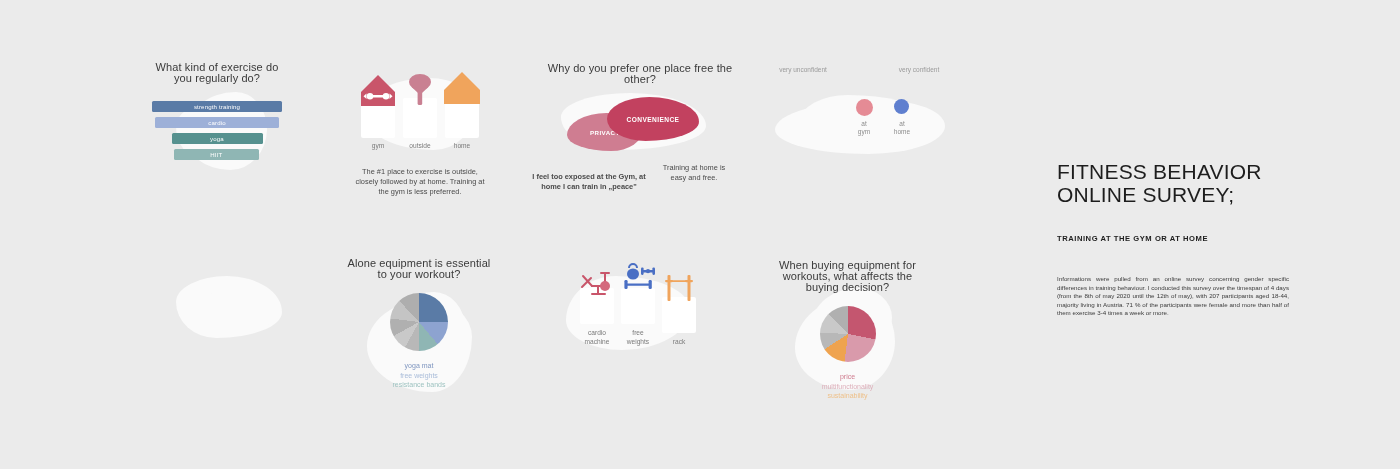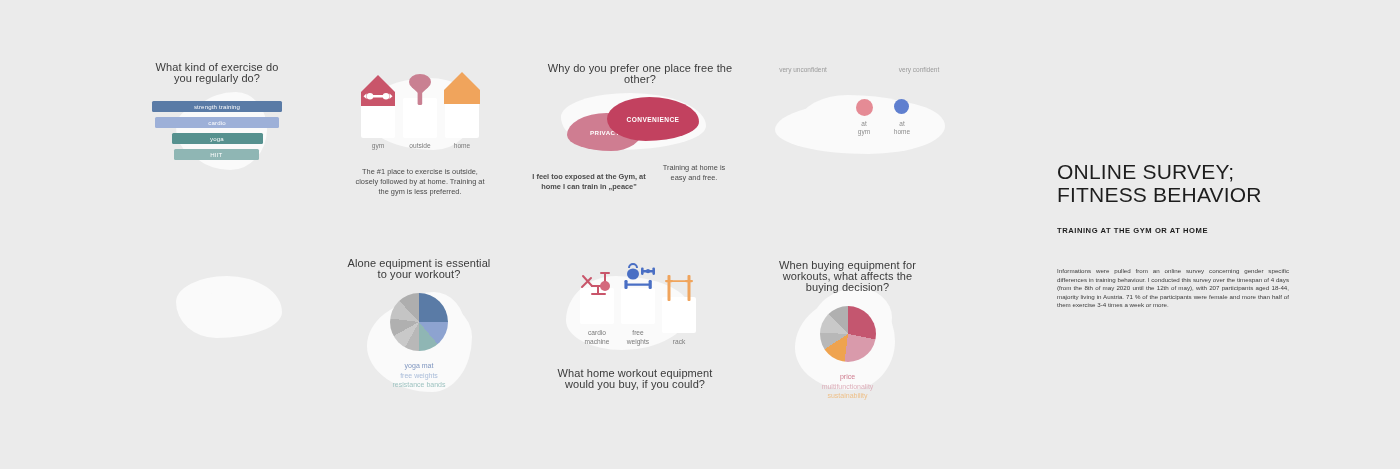--- a/index.html
+++ b/index.html
@@ -286,21 +286,20 @@
               <rect x="9" y="9.2" width="20" height="1.8" rx=".9"></rect>
             </g>
           </svg>
         </div>
         <div class="icon-label" style="text-align:center;line-height:9px;">
           <span>rack</span>
         </div>
       </div>
 
     </div>
-    <div class="q" style="margin-top:22px;width:160px;margin-left:-5px;">What home workout equipment would you buy, if you could?</div>
   </div>
 
   <div class="blob b1" style="left:795px;top:296px;width:100px;height:94px;"></div>
   <div class="blob b3" style="left:812px;top:288px;width:80px;height:74px;"></div>
 
   <div class="panel" style="left:770px;top:260px;width:155px;">
     <div class="q">When buying equipment for workouts, what affects the buying decision?</div>
 
     <div style="display:flex;justify-content:center;margin-top:13px;">
       <div class="pie" style="width:56px;height:56px;
@@ -315,20 +314,20 @@
 
     <div class="pie-legend" style="margin-top:10px;">
       <div style="color:#cf7b8e;">price</div>
       <div style="color:#ddafba;">multifunctionality</div>
       <div style="color:#eec089;">sustainability</div>
     </div>
   </div>
 
   <div class="panel" style="left:1057px;top:160px;width:240px;">
     <div class="title">
+      <div>FITNESS BEHAVIOR</div>
       <div>ONLINE SURVEY;</div>
-      <div>FITNESS BEHAVIOR</div>
-    </div>
-    <div class="subtitle" style="margin-top:20px;">TRAINING AT THE GYM OR AT HOME</div>
+    </div>
+    <div class="subtitle" style="margin-top:28px;">TRAINING AT THE GYM OR AT HOME</div>
     <div class="body-copy" style="margin-top:32px;width:232px;">Informations were pulled from an online survey concerning gender specific differences in training  behaviour. I conducted this survey over the timespan of 4 days (from the 8th of may 2020 until the 12th of may), with 207 participants aged 18-44, majority living in Austria. 71 % of the participants were female and more than half of them exercise 3-4 times a week or more.</div>
   </div>
 
 </div>
 
 </body></html>

